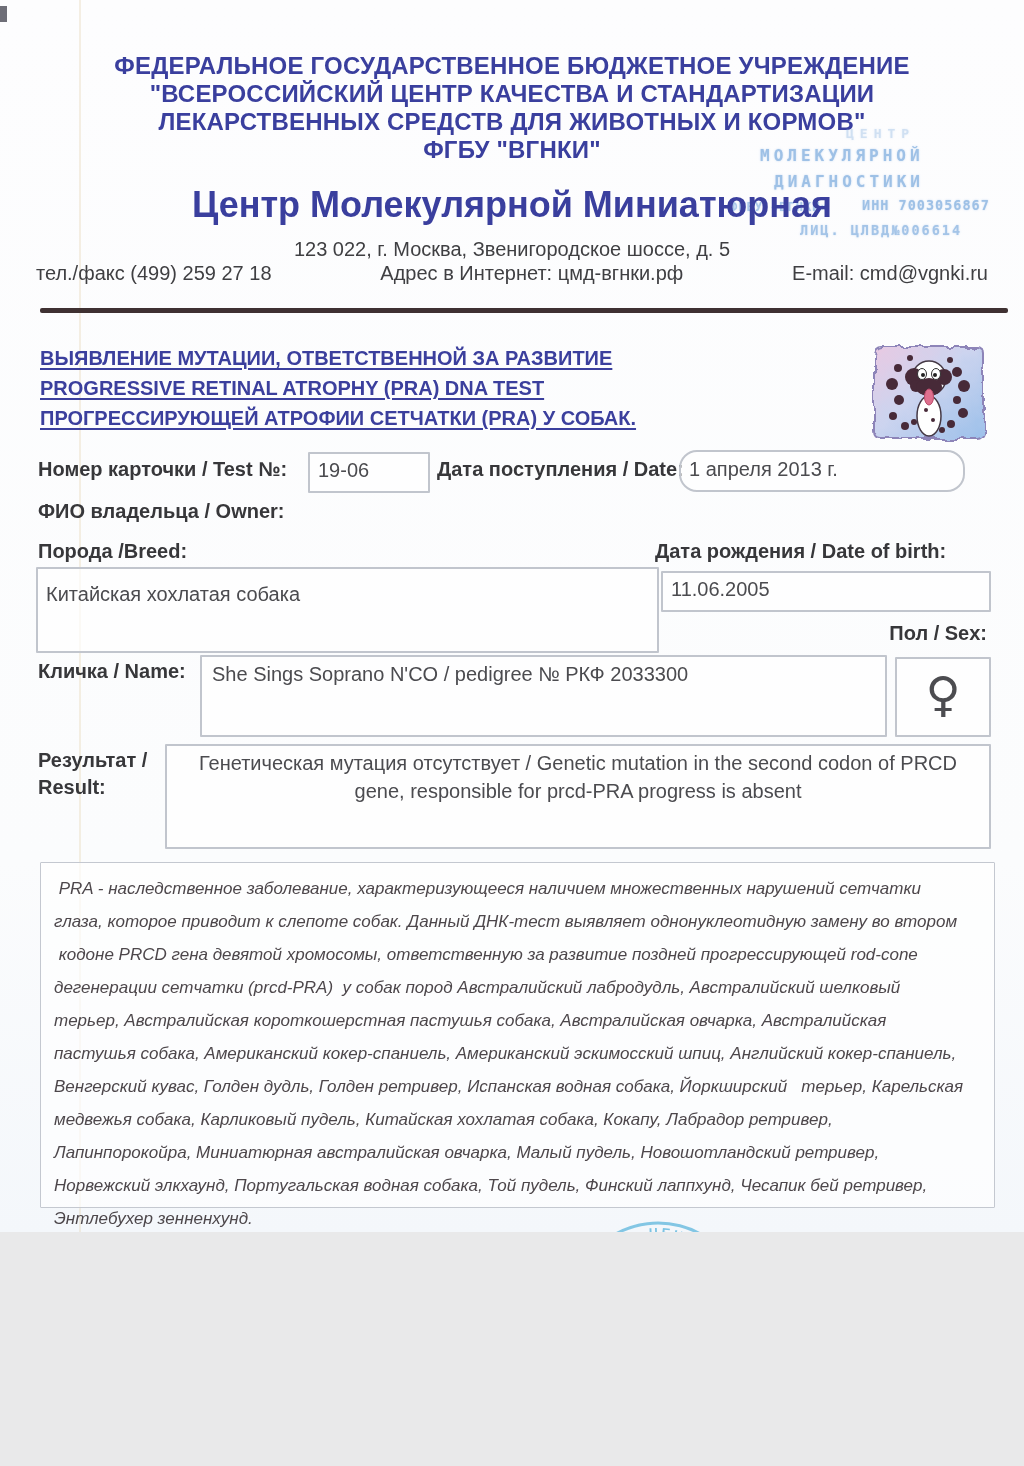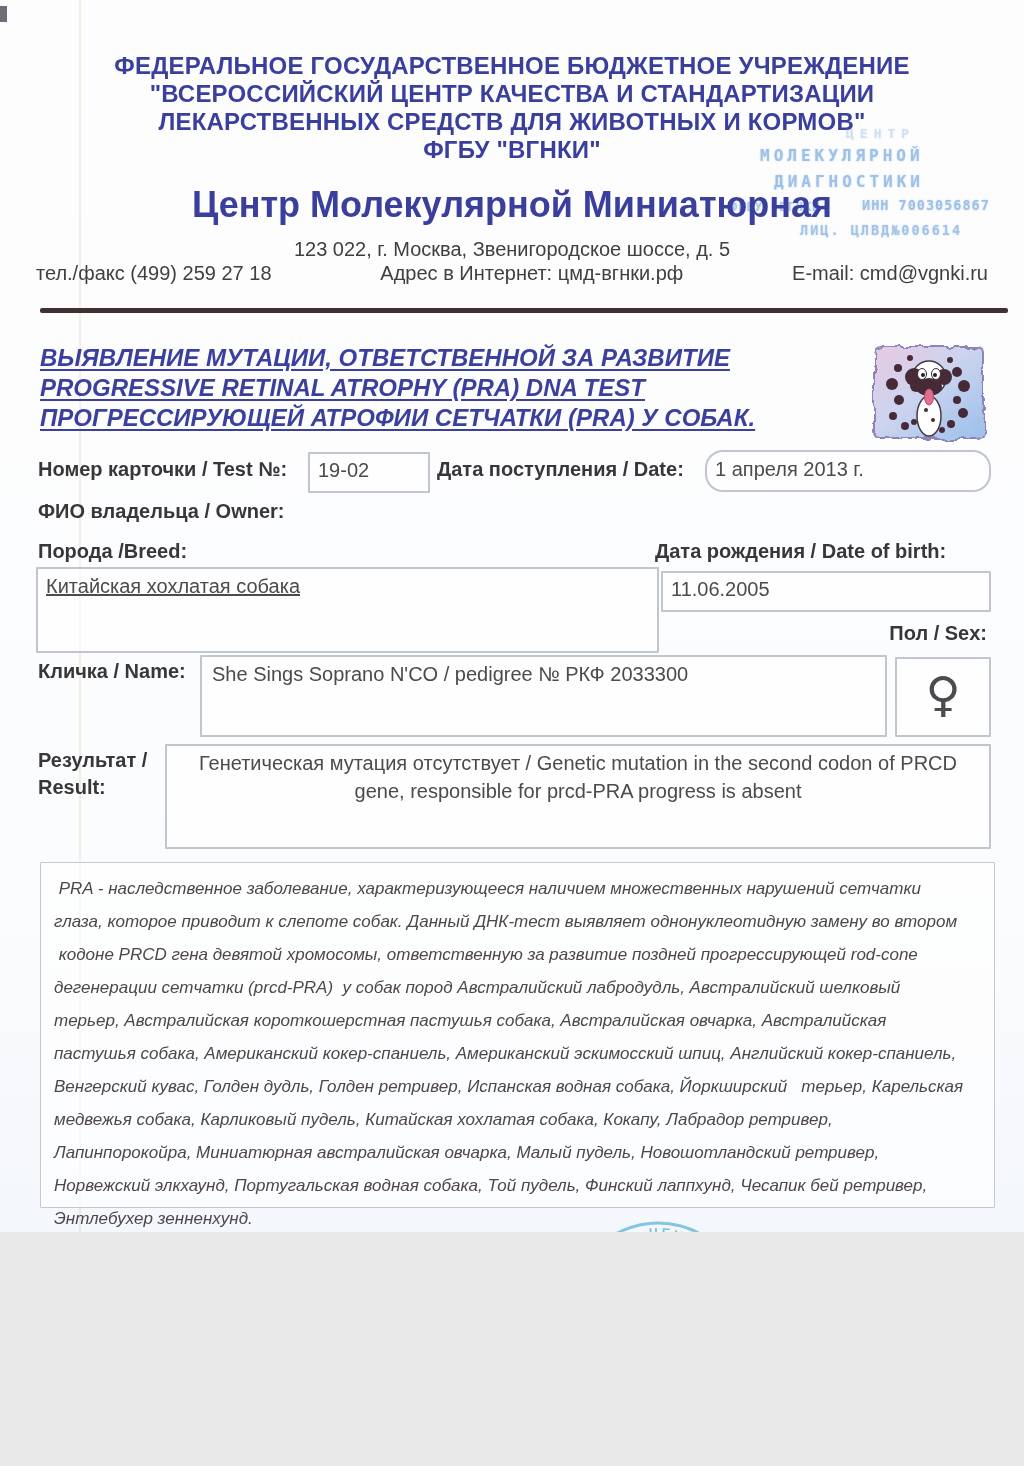--- a/index.html
+++ b/index.html
@@ -13,22 +13,22 @@
   .center-name{top:184px;left:0;width:1024px;text-align:center;font-weight:bold;
        font-size:36px;color:#3a3f9e;}
   .address{top:238px;left:0;width:1024px;text-align:center;font-size:20px;color:#3f3f42;}
   .contacts{top:262px;left:36px;width:952px;display:flex;justify-content:space-between;
        font-size:20px;color:#3f3f42;}
   .rule{top:308px;left:40px;width:968px;height:5px;background:#3f3132;border-radius:2px;}
   
   .cstamp{color:#7fadde;font-family:"DejaVu Sans Mono",monospace;font-weight:bold;
        text-shadow:0 0 2px rgba(140,180,230,.7);}
   
-  .title-block{top:343px;left:40px;width:780px;font-size:24px;font-weight:bold;
-       font-style:italic;color:#3b3f9d;line-height:30px;}
+  .title-block{top:343px;left:40px;width:780px;font-size:20px;font-weight:bold;
+       color:#3b3f9d;line-height:30px;}
   .title-block span{text-decoration:underline;text-underline-offset:3px;}
   
   .lbl{font-size:20px;font-weight:bold;color:#37373a;white-space:pre-line;}
   .fbox{border:2px solid #c1c5cd;background:rgba(255,255,255,.65);border-radius:1px;}
   .val{font-size:20px;color:#4b4b4f;white-space:pre-wrap;}
   .desc-box{top:862px;left:40px;width:953px;height:344px;border:1.5px solid #c4c8d0;}
   .desc-text{top:872px;left:54px;width:930px;font-size:17px;font-style:italic;
        color:#4d474b;line-height:33px;white-space:pre-wrap;}
   .exec{top:1342px;left:38px;font-size:20.5px;color:#3e3a39;}
   .exec-line{top:1369px;left:537px;width:465px;height:2px;background:#4e4846;}
@@ -122,33 +122,33 @@
       <ellipse cx="71" cy="63" rx="4.5" ry="8" fill="#de6f8e" stroke="#b84a6a" stroke-width="1"></ellipse>
       <ellipse cx="64" cy="40" rx="4.5" ry="5.5" fill="#ffffff" stroke="#333" stroke-width="1"></ellipse>
       <ellipse cx="78" cy="40" rx="4.5" ry="5.5" fill="#ffffff" stroke="#333" stroke-width="1"></ellipse>
       <circle cx="65" cy="41" r="2" fill="#222"></circle>
         <circle cx="77" cy="41" r="2" fill="#222"></circle>
     </svg>
   </div>
 
   <div class="abs lbl" style="top:458px;left:38px;text-align:right;">Номер карточки / Test №:</div>
   <div class="abs fbox" style="top:452px;left:308px;width:118px;height:37px;">
-    <div class="val" style="padding:5px 8px;">19-02</div>
+    <div class="val" style="padding:5px 8px;">19-06</div>
   </div>
   <div class="abs lbl" style="top:458px;left:437px;">Дата поступления / Date:</div>
-  <div class="abs fbox" style="top:450px;left:705px;width:282px;height:38px;border-radius:18px;">
+  <div class="abs fbox" style="top:450px;left:679px;width:282px;height:38px;border-radius:18px;">
     <div class="val" style="padding:6px 8px;">1 апреля 2013 г.</div>
   </div>
 
   <div class="abs lbl" style="top:500px;left:38px;">ФИО владельца / Owner:</div>
 
   <div class="abs lbl" style="top:540px;left:38px;">Порода /Breed:</div>
   <div class="abs lbl" style="top:540px;left:655px;">Дата рождения / Date of birth:</div>
   <div class="abs fbox" style="top:567px;left:36px;width:619px;height:82px;">
-    <div class="val" style="padding:6px 8px;text-decoration:underline;">Китайская хохлатая собака</div>
+    <div class="val" style="padding:14px 8px;">Китайская хохлатая собака</div>
   </div>
   <div class="abs fbox" style="top:571px;left:661px;width:326px;height:37px;">
     <div class="val" style="padding:5px 8px;">11.06.2005</div>
   </div>
 
   <div class="abs lbl" style="top:622px;right:37px;">Пол / Sex:</div>
 
   <div class="abs lbl" style="top:660px;left:38px;">Кличка / Name:</div>
   <div class="abs fbox" style="top:655px;left:200px;width:683px;height:78px;">
     <div class="val" style="padding:6px 10px;">She Sings Soprano N'CO / pedigree № РКФ 2033300</div>

